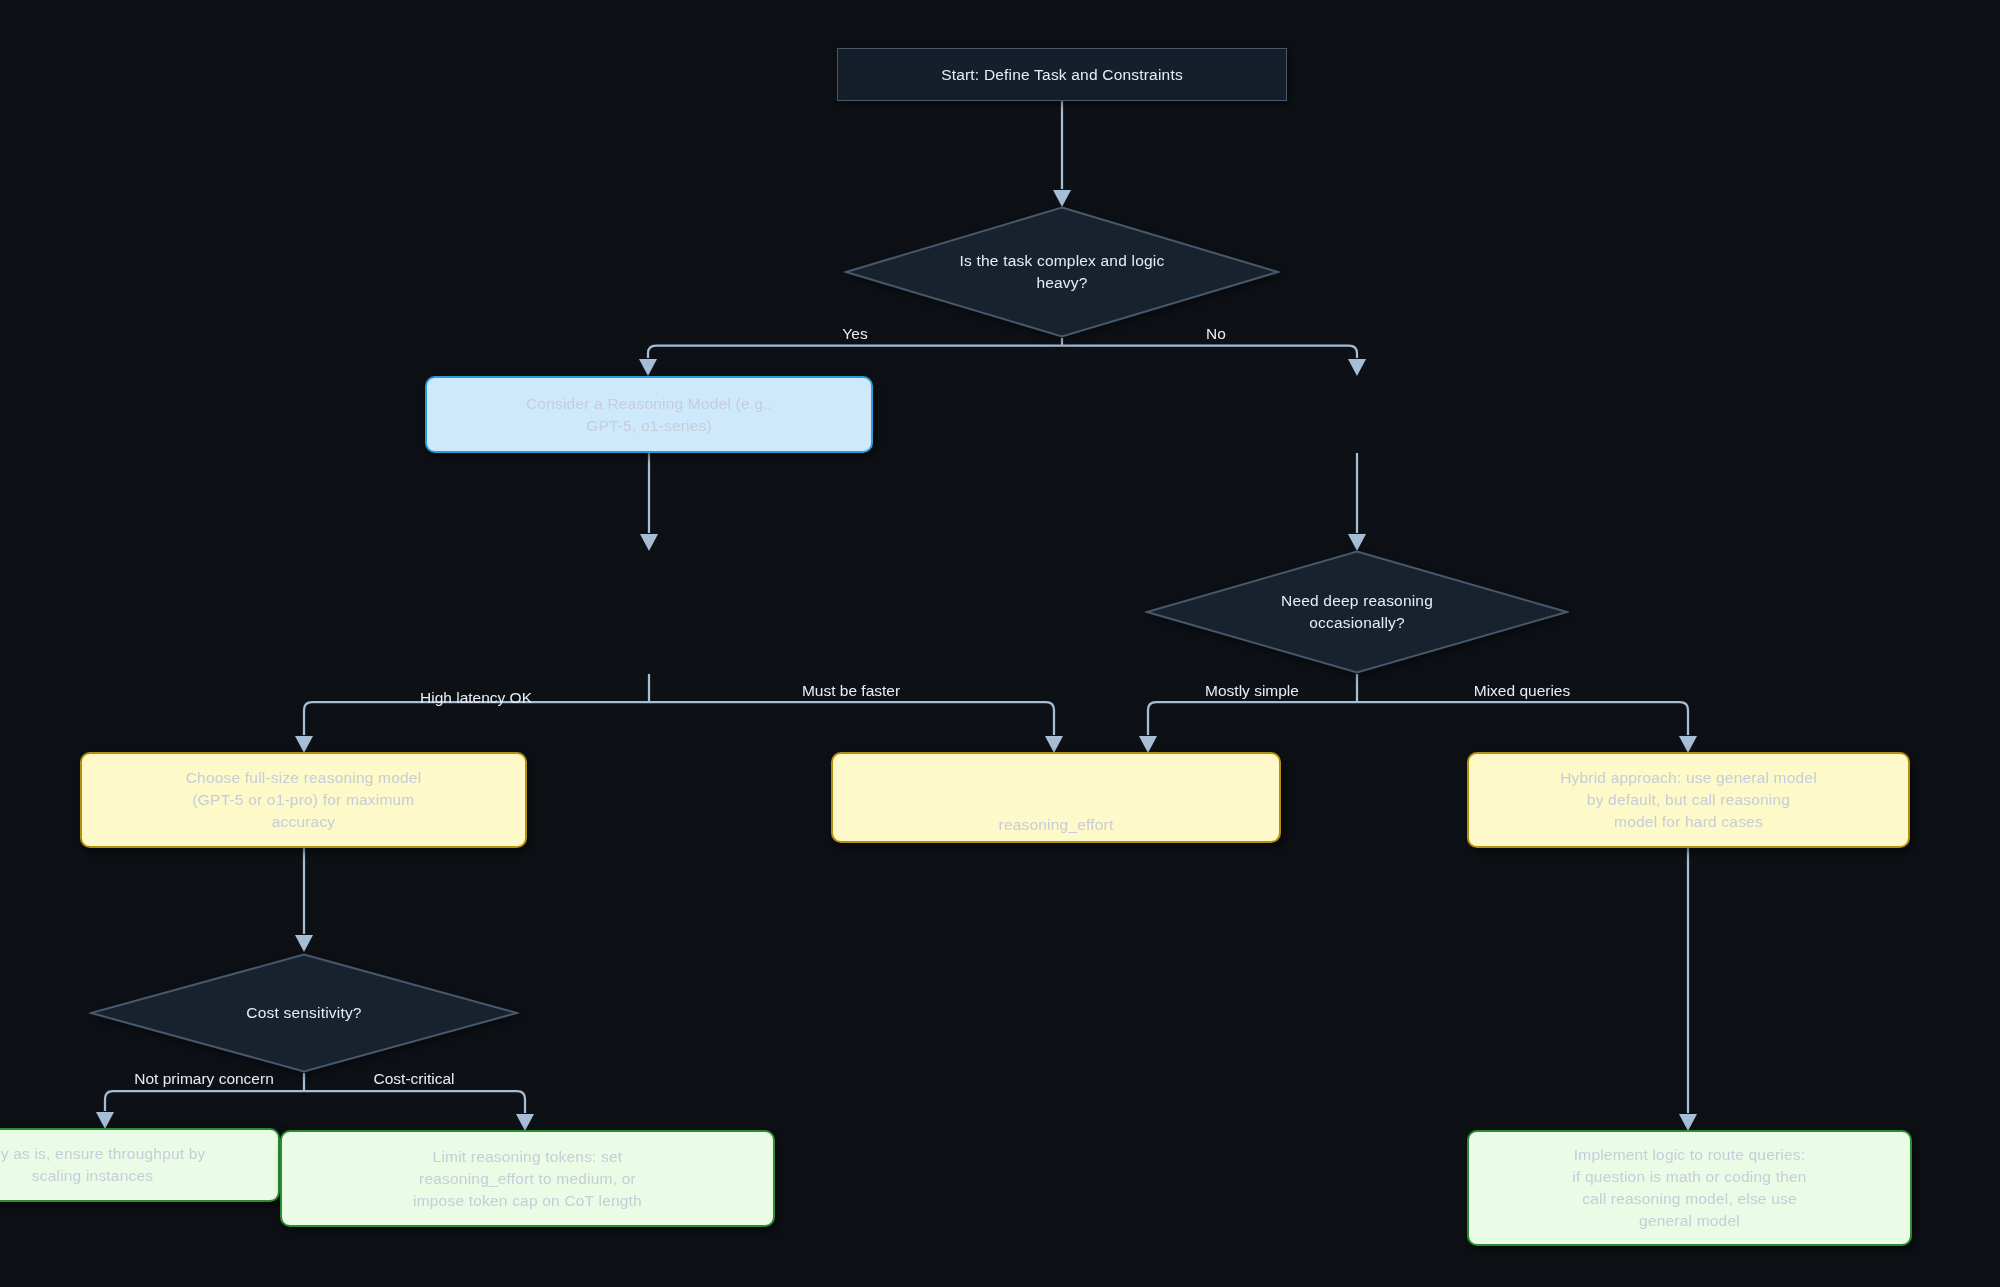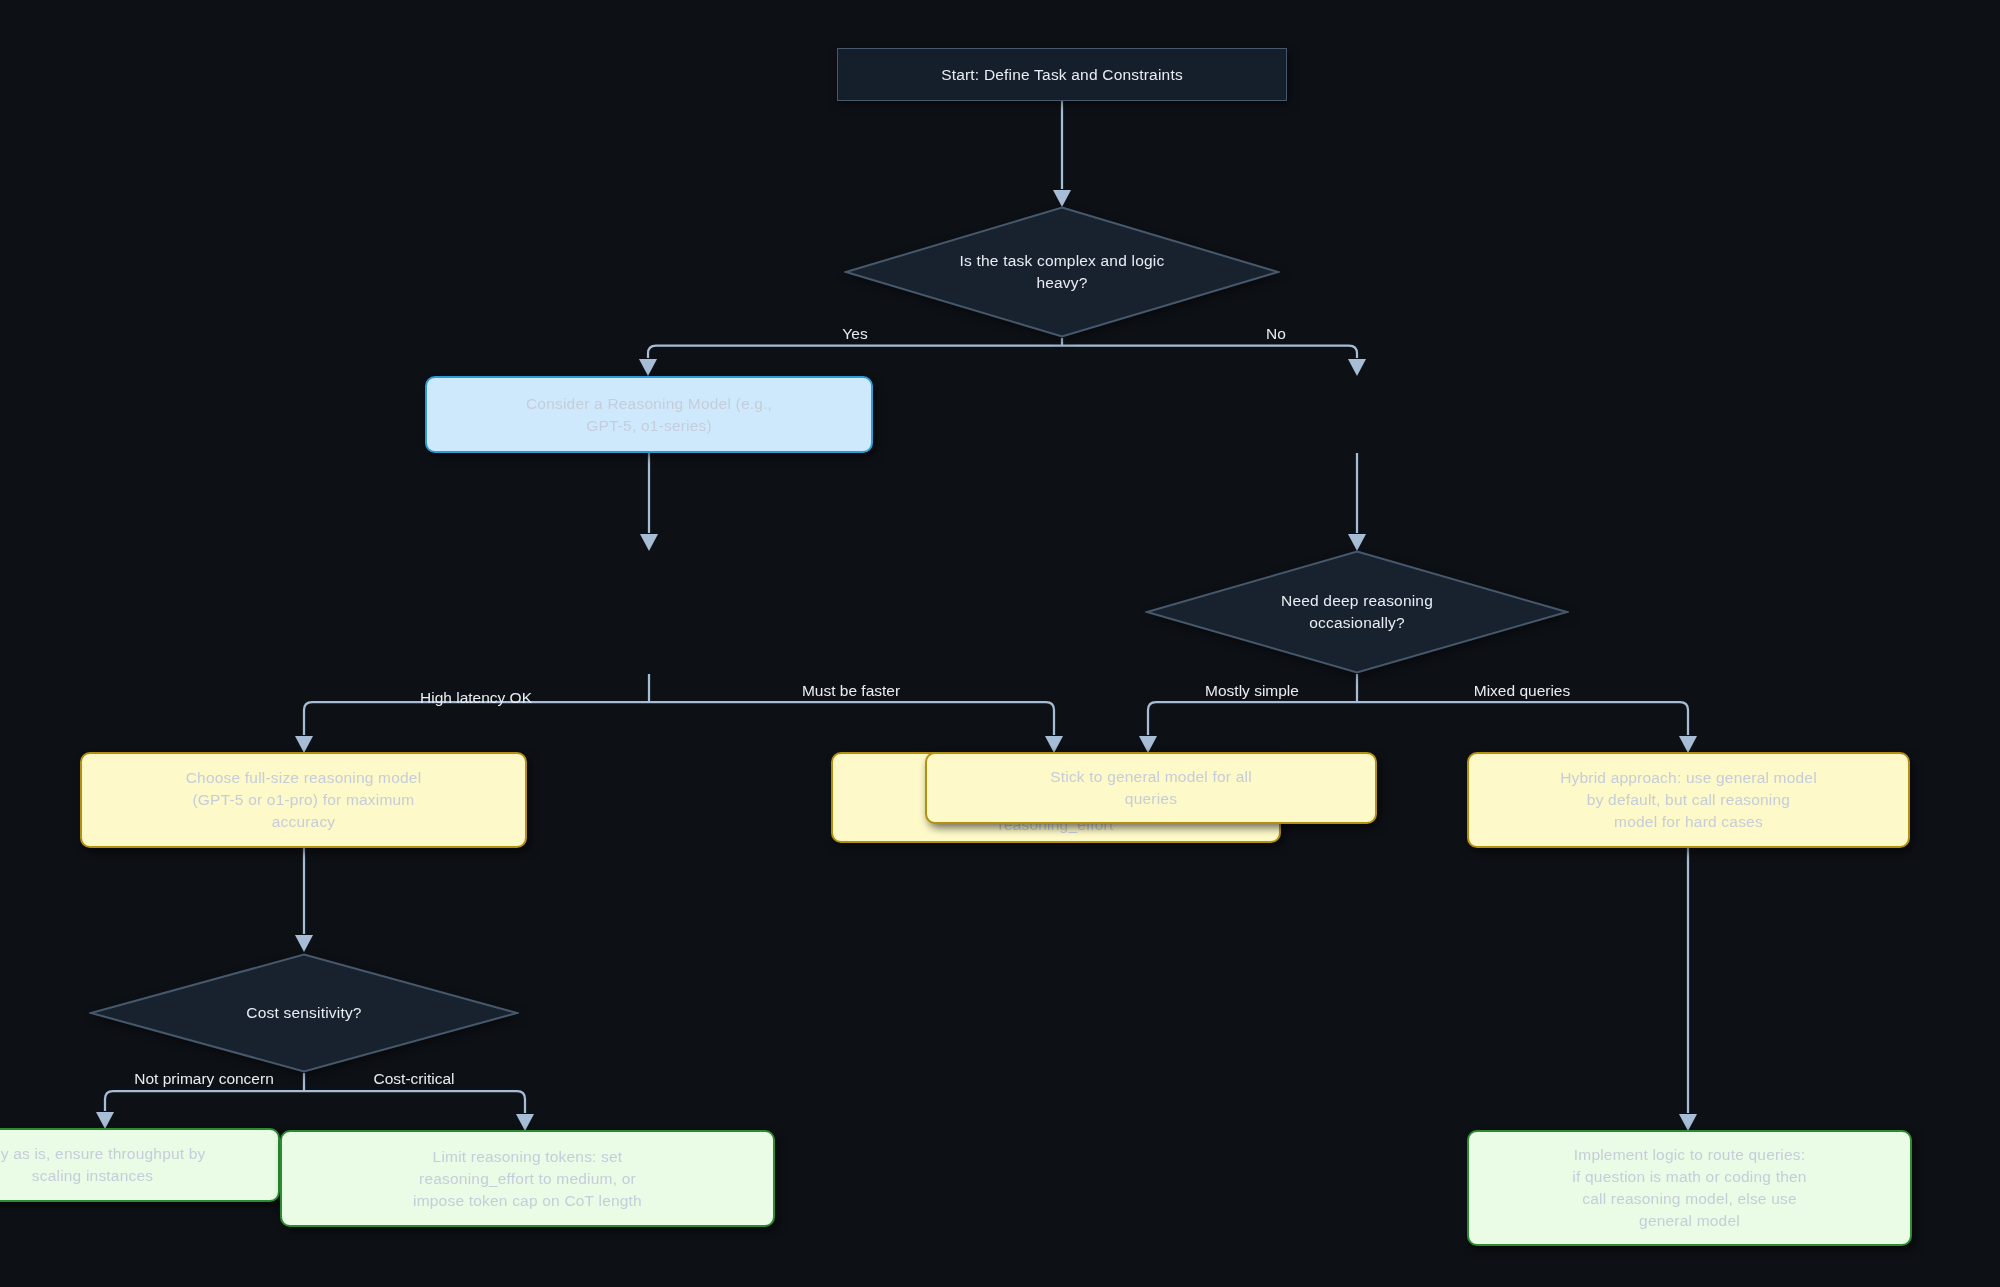--- a/index.html
+++ b/index.html
@@ -112,26 +112,20 @@
       <div>Choose full-size reasoning model</div>
       <div>(GPT-5 or o1-pro) for maximum</div>
       <div>accuracy</div>
     </div>
   </div>
 
   <div class="node rectnode box-yellow" style="left:831px;top:752px;width:450px;height:91px;">
     <div class="occluded-line">reasoning_effort</div>
   </div>
 
-  <div class="node rectnode box-yellow" style="left:925px;top:752px;width:452px;height:72px;">
-    <div class="label label-light">
-      <div>Stick to general model for all</div>
-      <div>queries</div>
-    </div>
-  </div>
 
   <div class="node rectnode box-yellow" style="left:1467px;top:752px;width:443px;height:96px;">
     <div class="label label-light">
       <div>Hybrid approach: use general model</div>
       <div>by default, but call reasoning</div>
       <div>model for hard cases</div>
     </div>
   </div>
 
   <div class="node diamond" style="left:89px;top:953px;width:430px;height:120px;">
@@ -161,21 +155,21 @@
   <div class="node rectnode box-green" style="left:1467px;top:1130px;width:445px;height:116px;">
     <div class="label label-light">
       <div>Implement logic to route queries:</div>
       <div>if question is math or coding then</div>
       <div>call reasoning model, else use</div>
       <div>general model</div>
     </div>
   </div>
 
   <div class="edge-label" style="left:855px;top:334px;">Yes</div>
-  <div class="edge-label" style="left:1276px;top:334px;">No</div>
+  <div class="edge-label" style="left:1216px;top:334px;">No</div>
   <div class="edge-label" style="left:476px;top:698px;">High latency OK</div>
   <div class="edge-label" style="left:851px;top:691px;">Must be faster</div>
   <div class="edge-label" style="left:1252px;top:691px;">Mostly simple</div>
   <div class="edge-label" style="left:1522px;top:691px;">Mixed queries</div>
   <div class="edge-label" style="left:204px;top:1079px;">Not primary concern</div>
   <div class="edge-label" style="left:414px;top:1079px;">Cost-critical</div>
 
 </div>
 
 </body></html>

